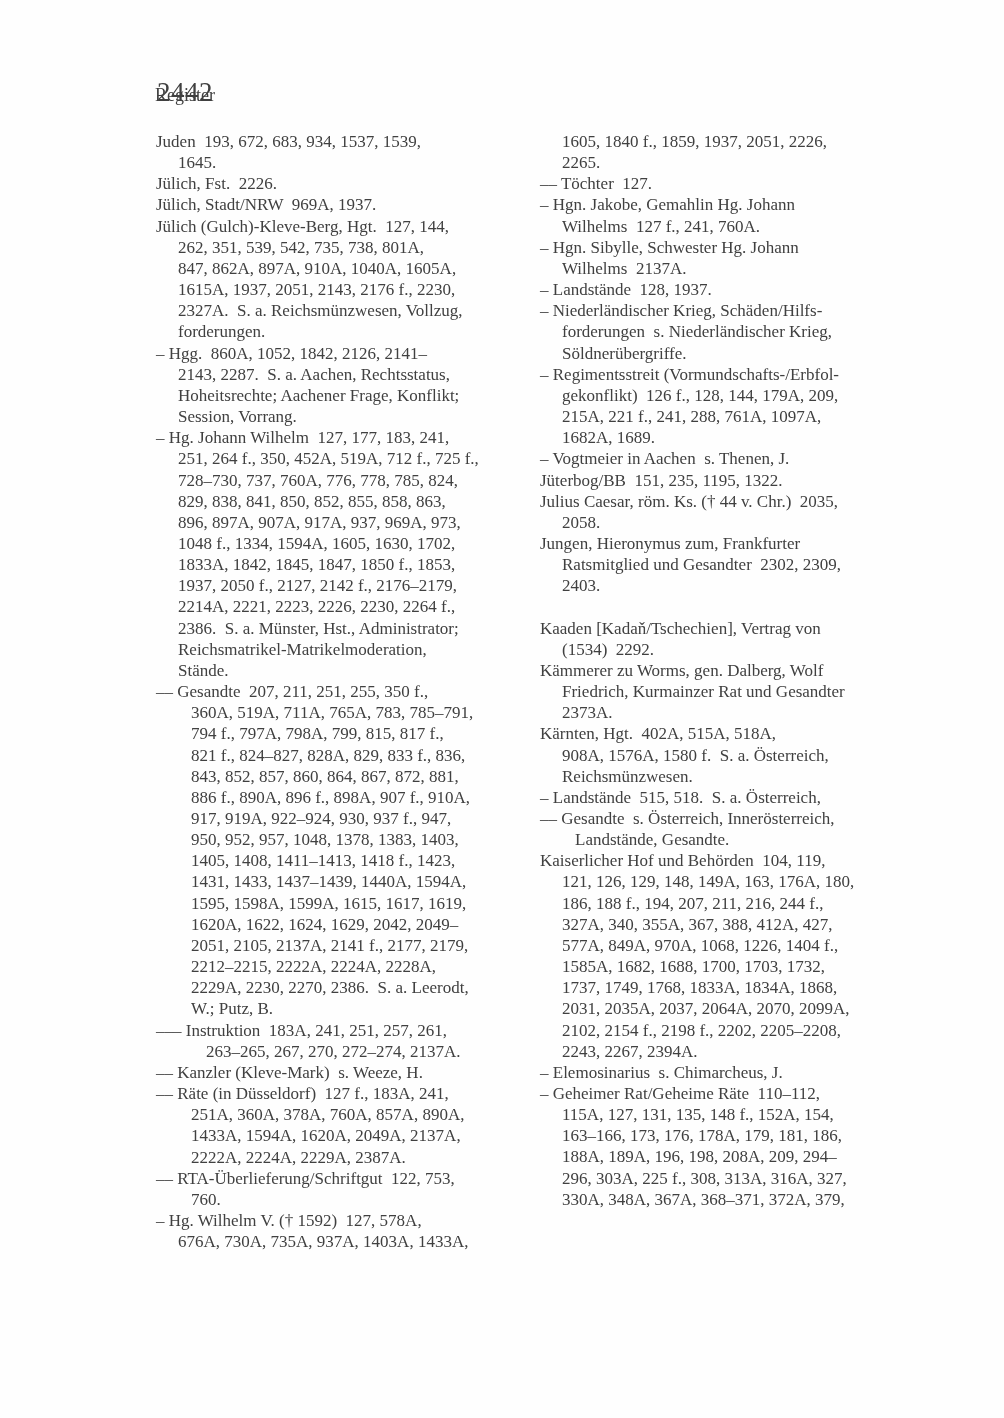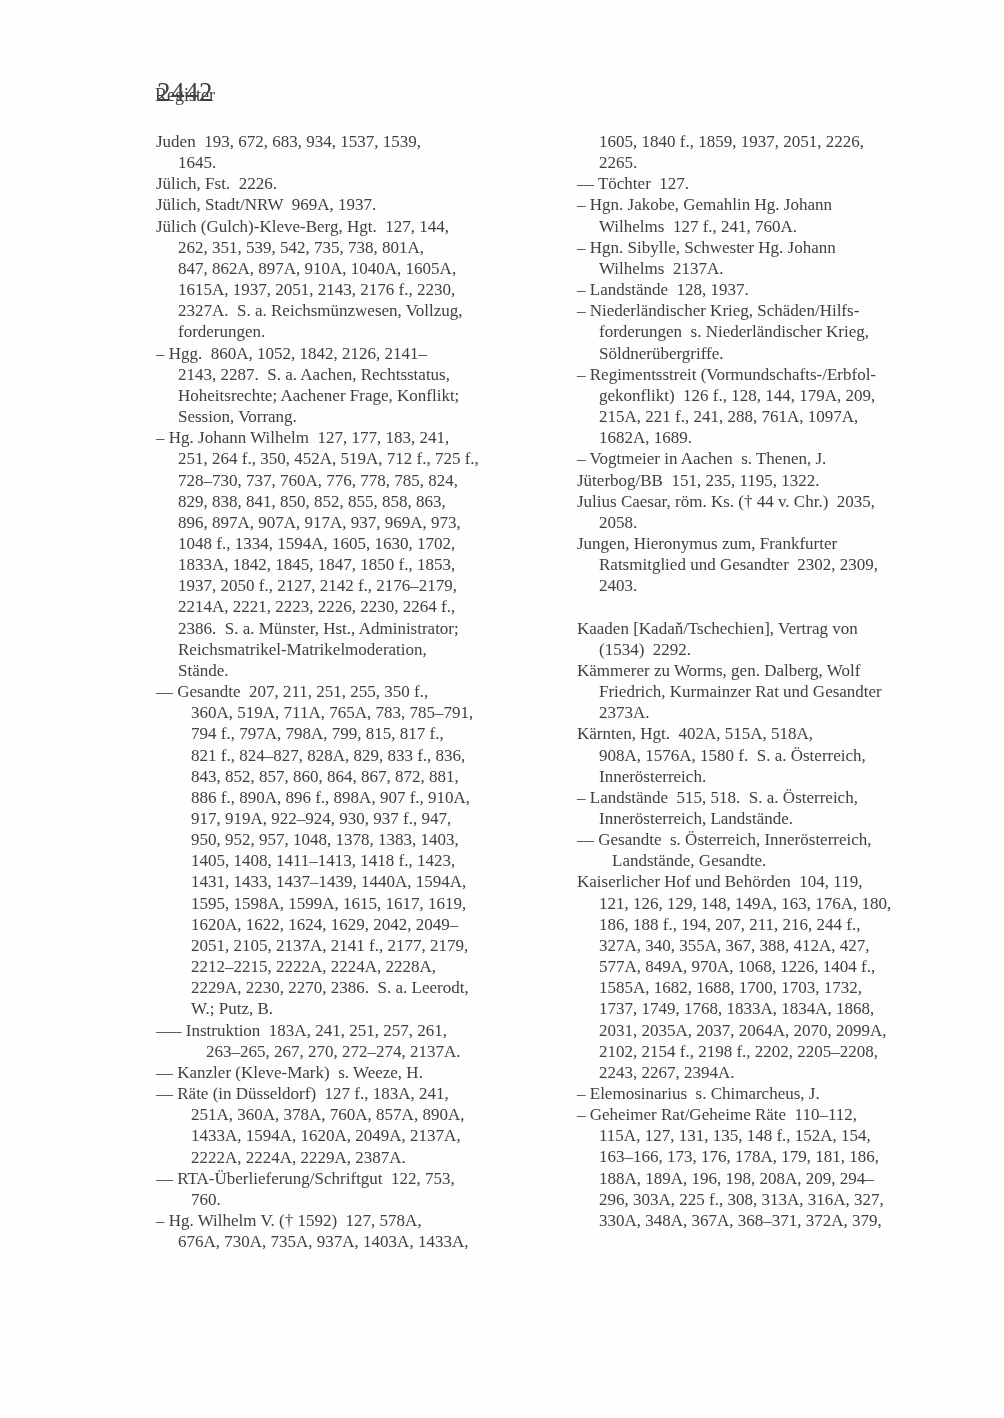--- a/index.html
+++ b/index.html
@@ -30,21 +30,21 @@
     font-size: 18px; line-height: 18px;
   }
   .col {
     position: absolute;
     top: 131px;
     width: 380px;
     font-size: 17px;
     line-height: 21.15px;
   }
   .col-left  { left: 156px; }
-  .col-right { left: 577px; }
+  .col-right { left: 540px; }
   .line { white-space: pre; }
   .entry.l0 .line, .entry.l1 .line { padding-left: 22px; }
   .entry.l2 .line { padding-left: 35px; }
   .entry.l3 .line { padding-left: 50px; }
   .entry .line.first { padding-left: 0; }
   .spacer-line { height: 21.15px; }
 </style>
 </head>
 <body>
 
@@ -181,25 +181,24 @@
         <div class="line">(1534)  2292.</div>
       </div>
       <div class="entry l0">
         <div class="line first">Kämmerer zu Worms, gen. Dalberg, Wolf</div>
         <div class="line">Friedrich, Kurmainzer Rat und Gesandter</div>
         <div class="line">2373A.</div>
       </div>
       <div class="entry l0">
         <div class="line first">Kärnten, Hgt.  402A, 515A, 518A,</div>
         <div class="line">908A, 1576A, 1580 f.  S. a. Österreich,</div>
-        <div class="line">Innerösterreich.</div>
+        <div class="line">Reichsmünzwesen.</div>
       </div>
       <div class="entry l1">
         <div class="line first">– Landstände  515, 518.  S. a. Österreich,</div>
-        <div class="line">Innerösterreich, Landstände.</div>
       </div>
       <div class="entry l2">
         <div class="line first">–– Gesandte  s. Österreich, Innerösterreich,</div>
         <div class="line">Landstände, Gesandte.</div>
       </div>
       <div class="entry l0">
         <div class="line first">Kaiserlicher Hof und Behörden  104, 119,</div>
         <div class="line">121, 126, 129, 148, 149A, 163, 176A, 180,</div>
         <div class="line">186, 188 f., 194, 207, 211, 216, 244 f.,</div>
         <div class="line">327A, 340, 355A, 367, 388, 412A, 427,</div>

